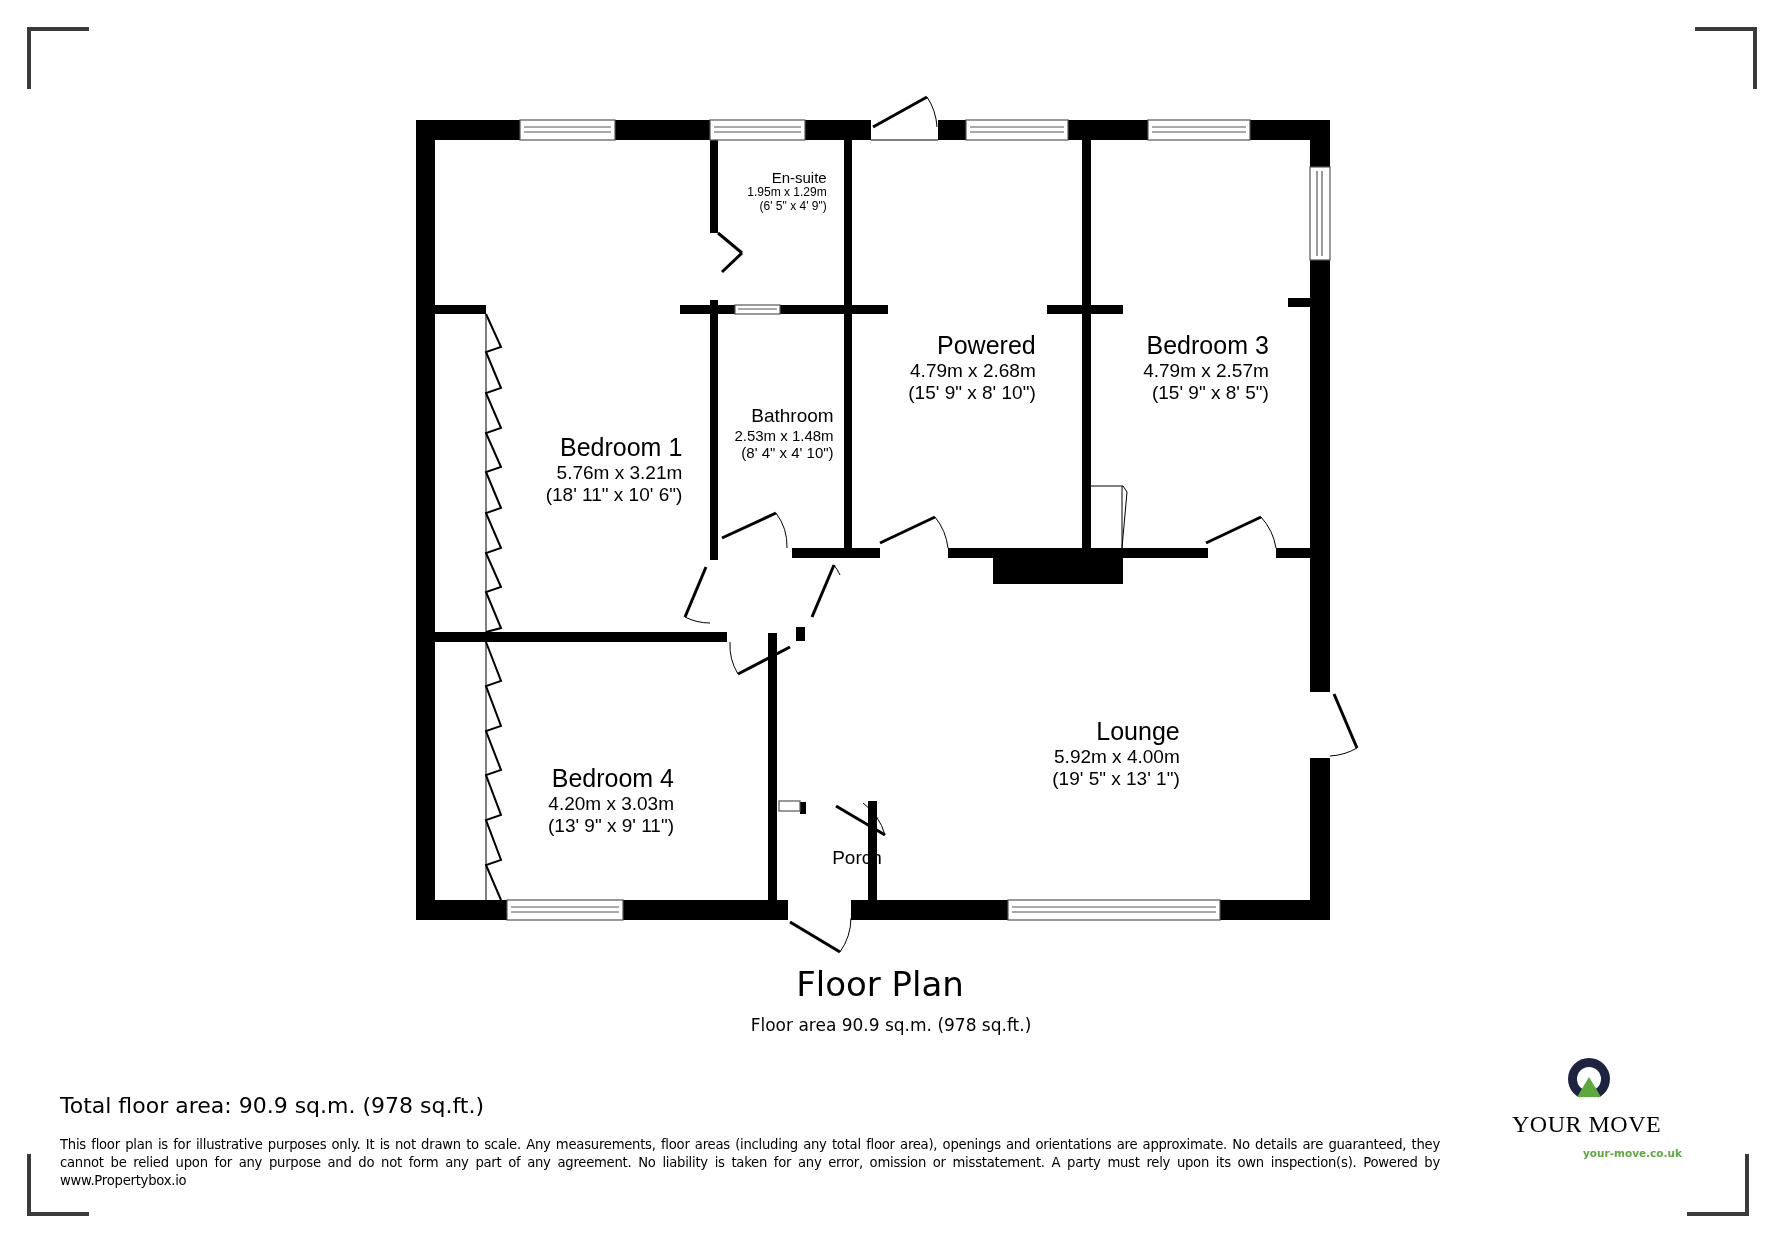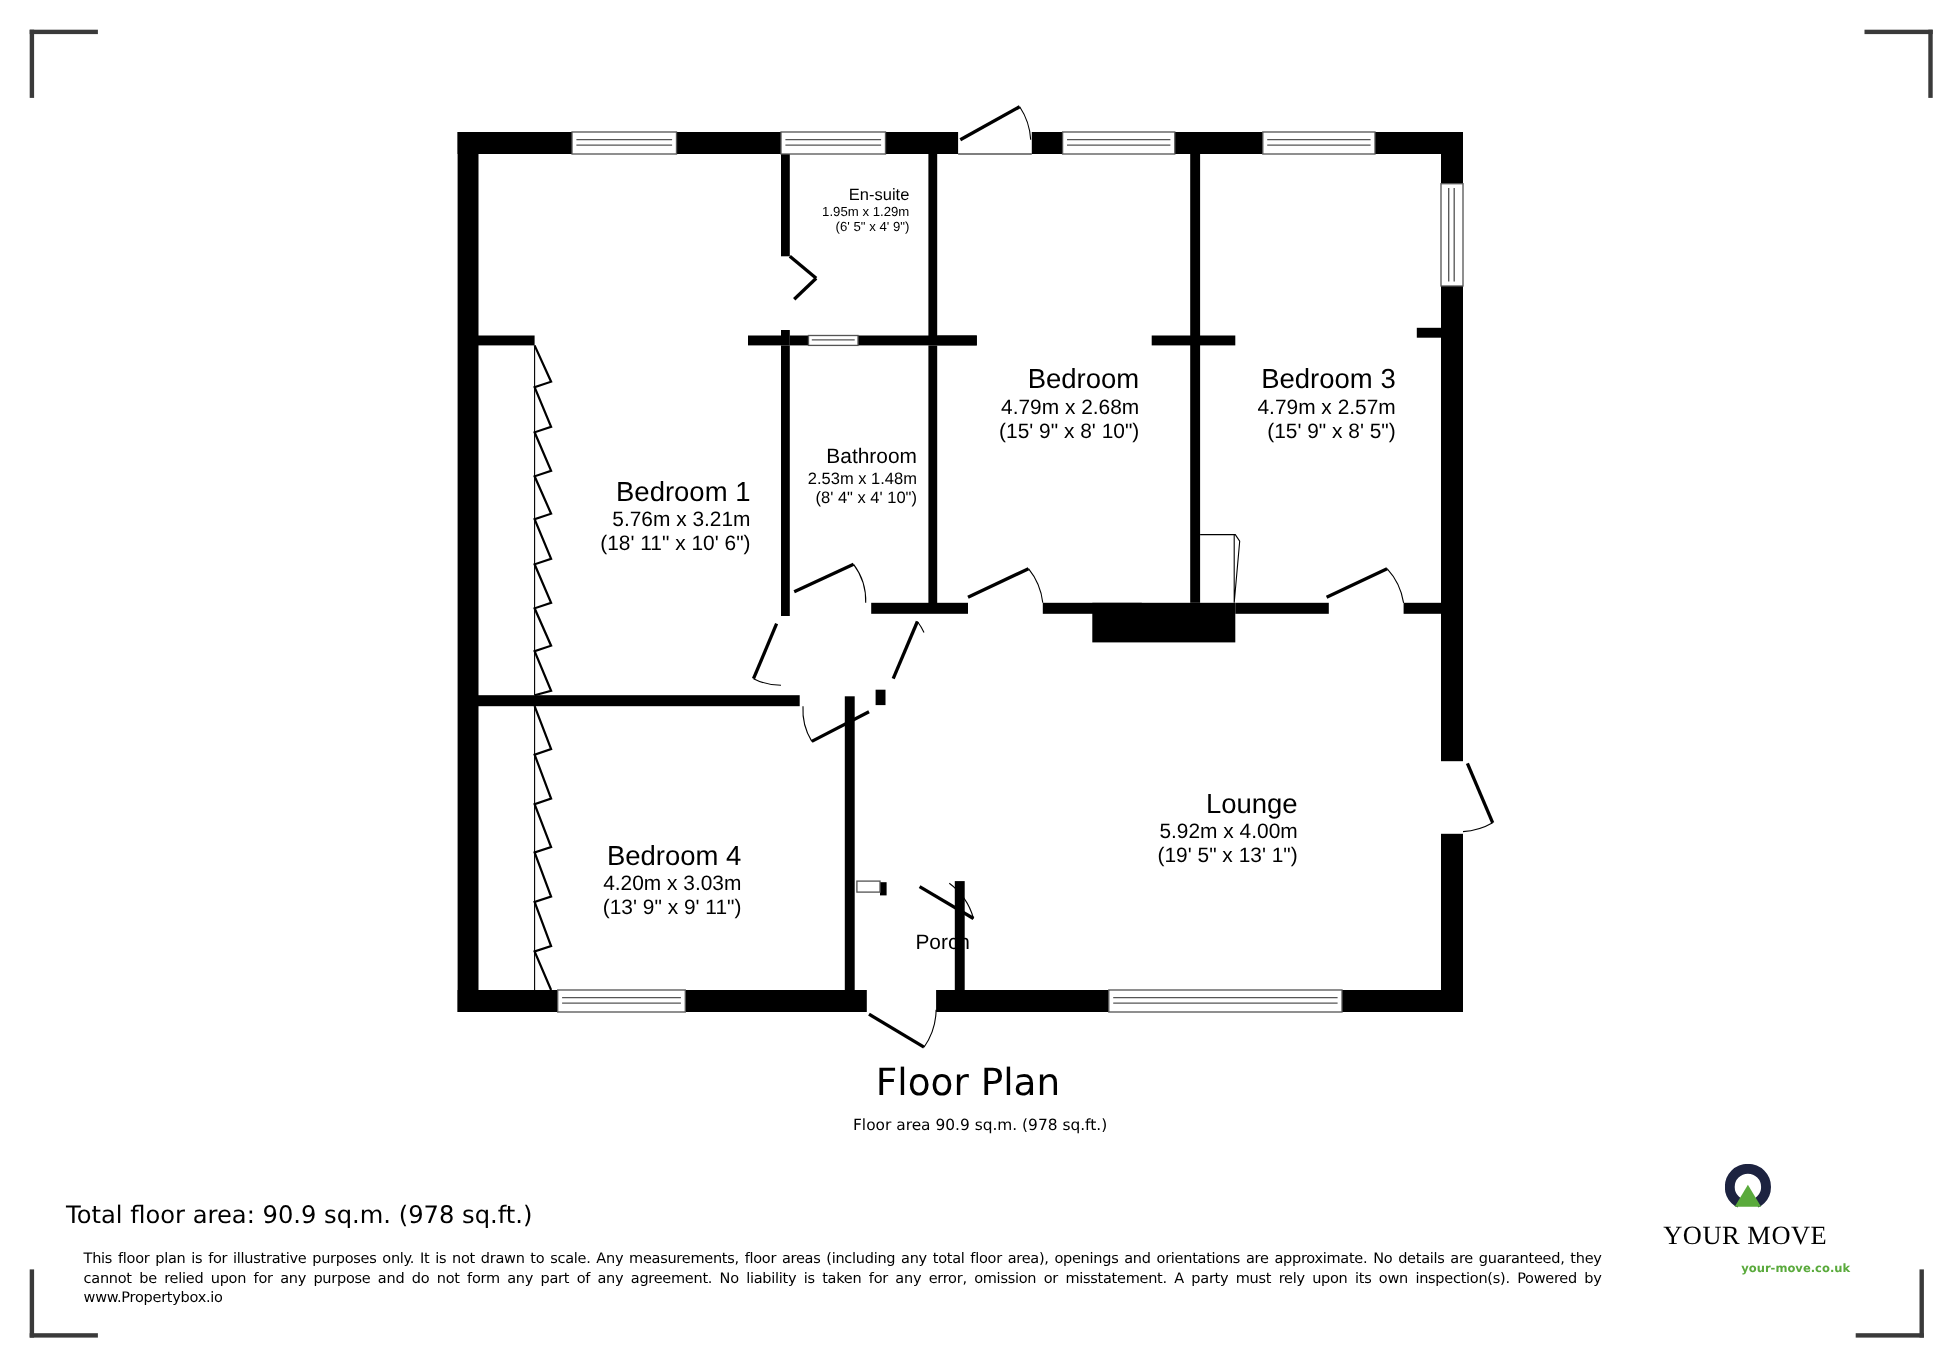--- a/index.html
+++ b/index.html
@@ -13,23 +13,23 @@
   .room-label{position:absolute;text-align:right;transform:translateX(-50%);white-space:nowrap;line-height:1.15;}
   .room-label .name{display:block;}
   .room-label .dim{display:block;}
   .lg .name{font-size:25px;}
   .lg .dim{font-size:19px;}
   .md .name{font-size:19px;}
   .md .dim{font-size:15px;}
   .sm .name{font-size:15px;}
   .sm .dim{font-size:12px;}
   .title{position:absolute;left:880px;top:964px;transform:translateX(-50%);font-family:"DejaVu Sans",sans-serif;font-size:34px;white-space:nowrap;text-align:center;}
-  .subtitle{position:absolute;left:891px;top:1015px;transform:translateX(-50%);font-family:"DejaVu Sans",sans-serif;font-size:14px;white-space:nowrap;text-align:right;}
+  .subtitle{position:absolute;left:891px;top:1015px;transform:translateX(-50%);font-family:"DejaVu Sans",sans-serif;font-size:17px;white-space:nowrap;text-align:right;}
   .total{position:absolute;left:60px;top:1093px;font-family:"DejaVu Sans",sans-serif;font-size:22px;white-space:nowrap;}
-  .disclaimer{position:absolute;left:76px;top:1136px;width:1380px;font-family:"DejaVu Sans",sans-serif;font-size:13.2px;line-height:18px;text-align:justify;letter-spacing:-0.25px;}
+  .disclaimer{position:absolute;left:60px;top:1136px;width:1380px;font-family:"DejaVu Sans",sans-serif;font-size:13.2px;line-height:18px;text-align:justify;letter-spacing:-0.25px;}
   .logo{position:absolute;left:1512px;top:1055px;width:170px;height:110px;}
   .logo .ring{position:absolute;left:56px;top:3px;width:42px;height:42px;border:9px solid #1d2340;border-radius:50%;box-sizing:border-box;clip-path:polygon(0 0,100% 0,100% 100%,75% 100%,50% 45%,25% 100%,0 100%);}
   .logo .tri{position:absolute;left:65px;top:22px;width:0;height:0;border-left:12px solid transparent;border-right:12px solid transparent;border-bottom:20px solid #5aaa3c;}
   .logo .brand{position:absolute;left:0;top:56px;width:170px;text-align:left;font-family:Liberation Serif, serif;font-size:24px;color:#000000;letter-spacing:0.5px;white-space:nowrap;}
   .logo .url{position:absolute;left:0;top:92px;width:170px;text-align:right;font-family:"DejaVu Sans",sans-serif;font-size:10.5px;color:#5aaa3c;font-weight:bold;}
 </style>
 </head>
 <body>
 
 <div class="corner c-tl"></div>
@@ -156,21 +156,21 @@
     <polyline points="486,642 501,681 486,686 501,726 486,731 501,770 486,775 501,815 486,820 501,860 486,865 501,900"></polyline>
   </g>
 </svg>
 
 <div class="room-label sm" style="left:787px;top:169px;">
   <span class="name">En-suite</span>
   <span class="dim">1.95m x 1.29m</span>
   <span class="dim">(6' 5" x 4' 9")</span>
 </div>
 <div class="room-label lg" style="left:972px;top:331px;">
-  <span class="name">Bedroom</span>
+  <span class="name">Powered</span>
   <span class="dim">4.79m x 2.68m</span>
   <span class="dim">(15' 9" x 8' 10")</span>
 </div>
 <div class="room-label lg" style="left:1206px;top:331px;">
   <span class="name">Bedroom 3</span>
   <span class="dim">4.79m x 2.57m</span>
   <span class="dim">(15' 9" x 8' 5")</span>
 </div>
 <div class="room-label lg" style="left:614px;top:433px;">
   <span class="name">Bedroom 1</span>

